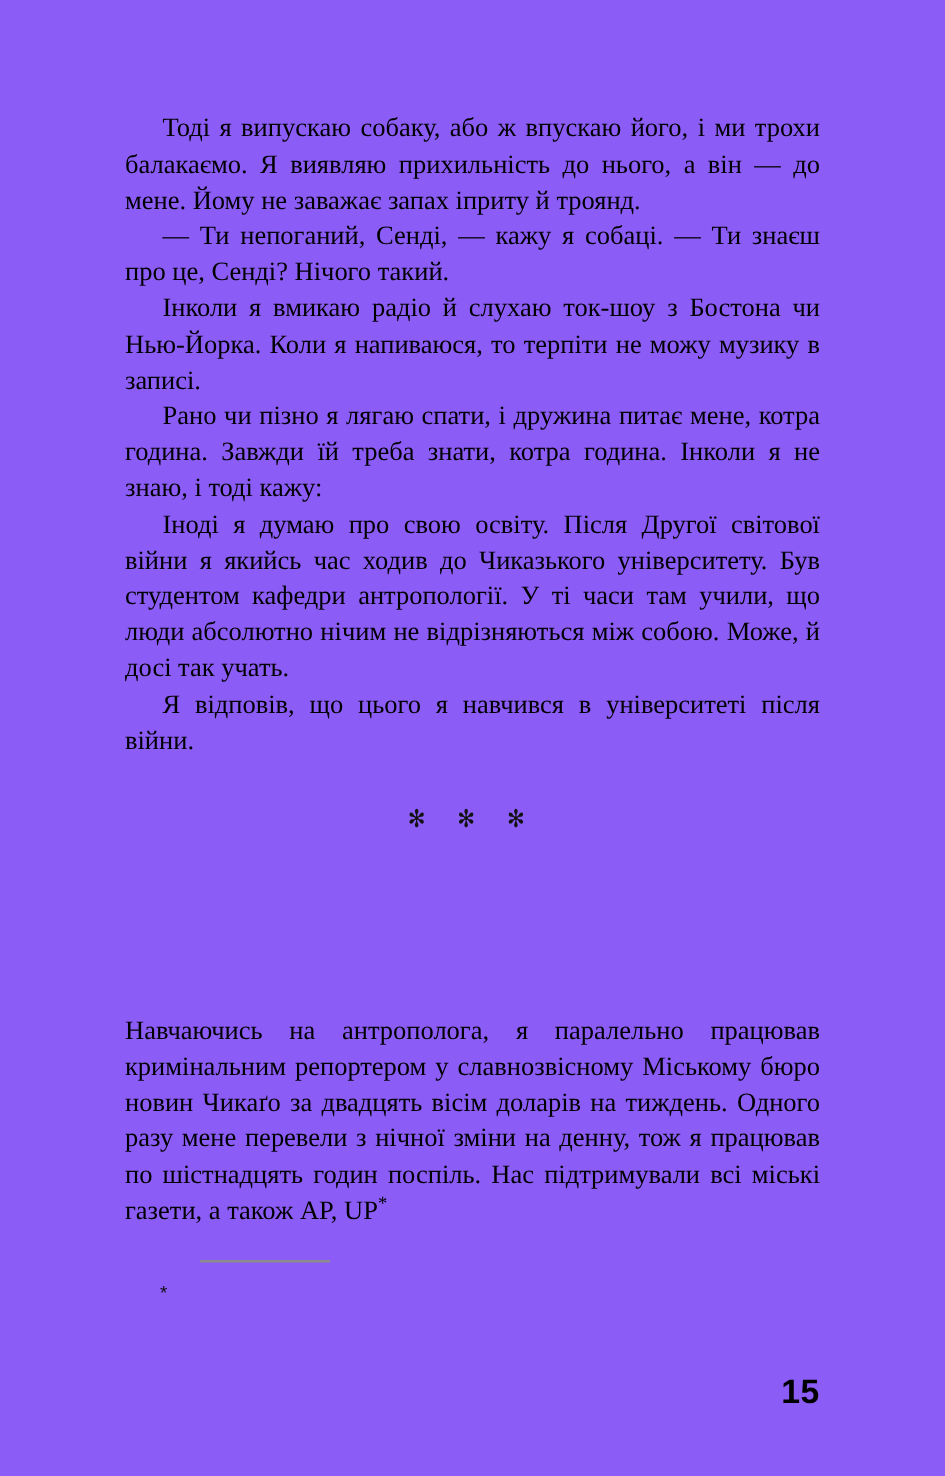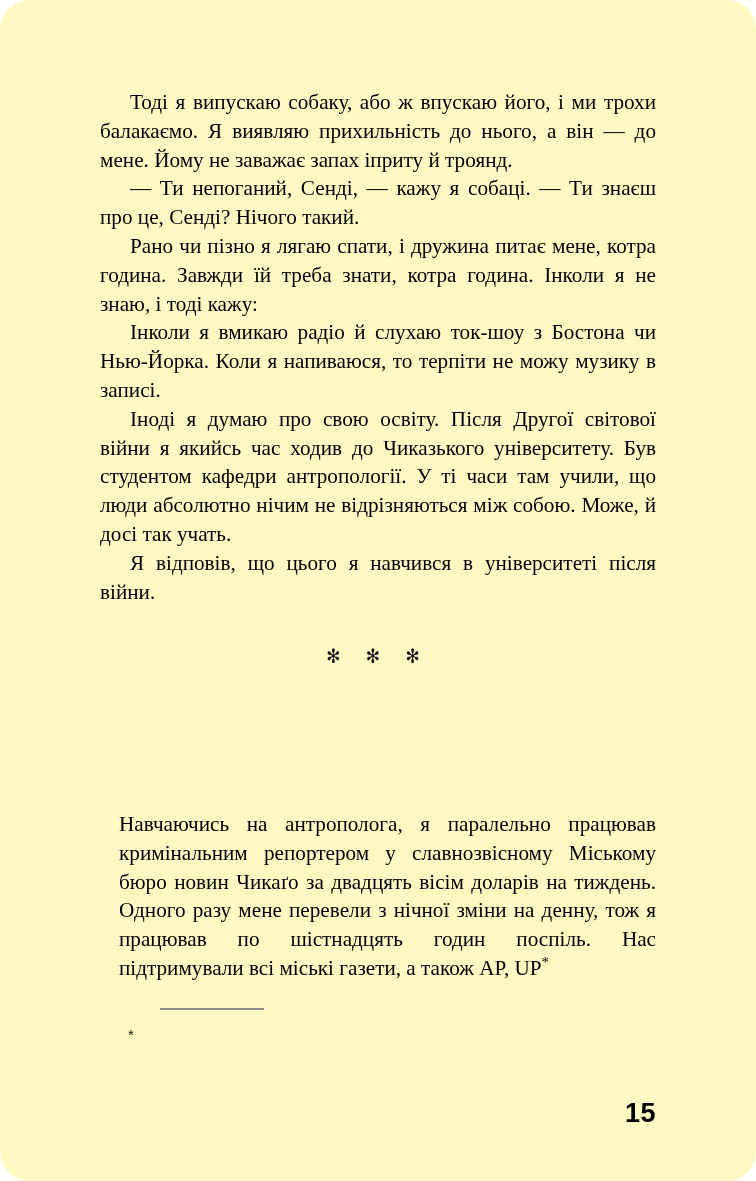--- a/index.html
+++ b/index.html
@@ -6,25 +6,24 @@
   html, body {
     margin: 0;
     padding: 0;
     background: #ffffff;
   }
 
   .page {
     position: relative;
     width: 756px;
     height: 1181px;
-    background: #fef9c3;
+    background: #8b5cf6;
     margin: 0 auto;
     overflow: hidden;
     box-sizing: border-box;
-    border-radius: 29px;
   }
 
   
   .text-column {
     position: absolute;
     left: 100px;
     top: 88px;
     width: 556px;
   }
 
@@ -35,21 +34,20 @@
     line-height: 28.8px;
     color: #000000;
     text-align: justify;
     text-indent: 30px;
     hyphens: manual;
     -webkit-hyphens: manual;
   }
 
   .para.no-indent {
     text-indent: 0;
-    margin-left: 19px;
   }
 
   
   .para.dialogue {
     text-indent: 30px;
   }
 
   
   .divider {
     position: absolute;
@@ -140,22 +138,22 @@
   }
 </style>
 </head>
 <body>
 
 <div class="page">
 
   <div class="text-column">
     <p class="para">Тоді я випускаю собаку, або ж впускаю його, і ми трохи балакаємо. Я виявляю прихильність до нього, а він — до мене. Йому не заважає запах іприту й троянд.</p>
     <p class="para dialogue">— Ти непоганий, Сенді, — кажу я собаці. — Ти знаєш про це, Сенді? Нічого такий.</p>
+    <p class="para">Інколи я вмикаю радіо й слухаю ток-шоу з Бостона чи Нью-Йорка. Коли я напиваюся, то терпіти не можу музику в записі.</p>
     <p class="para">Рано чи пізно я лягаю спати, і дружина питає мене, котра година. Завжди їй треба знати, котра година. Інколи я не знаю, і тоді кажу:</p>
-    <p class="para">Інколи я вмикаю радіо й слухаю ток-шоу з Бостона чи Нью-Йорка. Коли я напиваюся, то терпіти не можу музику в записі.</p>
     <p class="para">Іноді я думаю про свою освіту. Після Другої світової війни я якийсь час ходив до Чиказького університету. Був студентом кафедри антропології. У ті часи там учили, що люди абсолютно нічим не відрізняються між собою. Може, й досі так учать.</p>
     <p class="para">Я відповів, що цього я навчився в університеті після війни.</p>
 
     <div class="divider" style="position:relative; margin-top:42px;">
       <span class="divider-inner">✻ ✻ ✻</span>
     </div>
   </div>
 
   <div class="section-two">
     <p class="para no-indent"><span>Навчаючись на антрополога, я паралельно працював кримінальним репортером у славнозвісному Міському бюро новин Чикаґо за двадцять вісім доларів на тиждень. Одного разу мене перевели з нічної зміни на денну, тож я працював по шістнадцять годин поспіль. Нас підтримували всі міські газети, а також AP, UP</span><sup class="fn-ref">*</sup></p>

